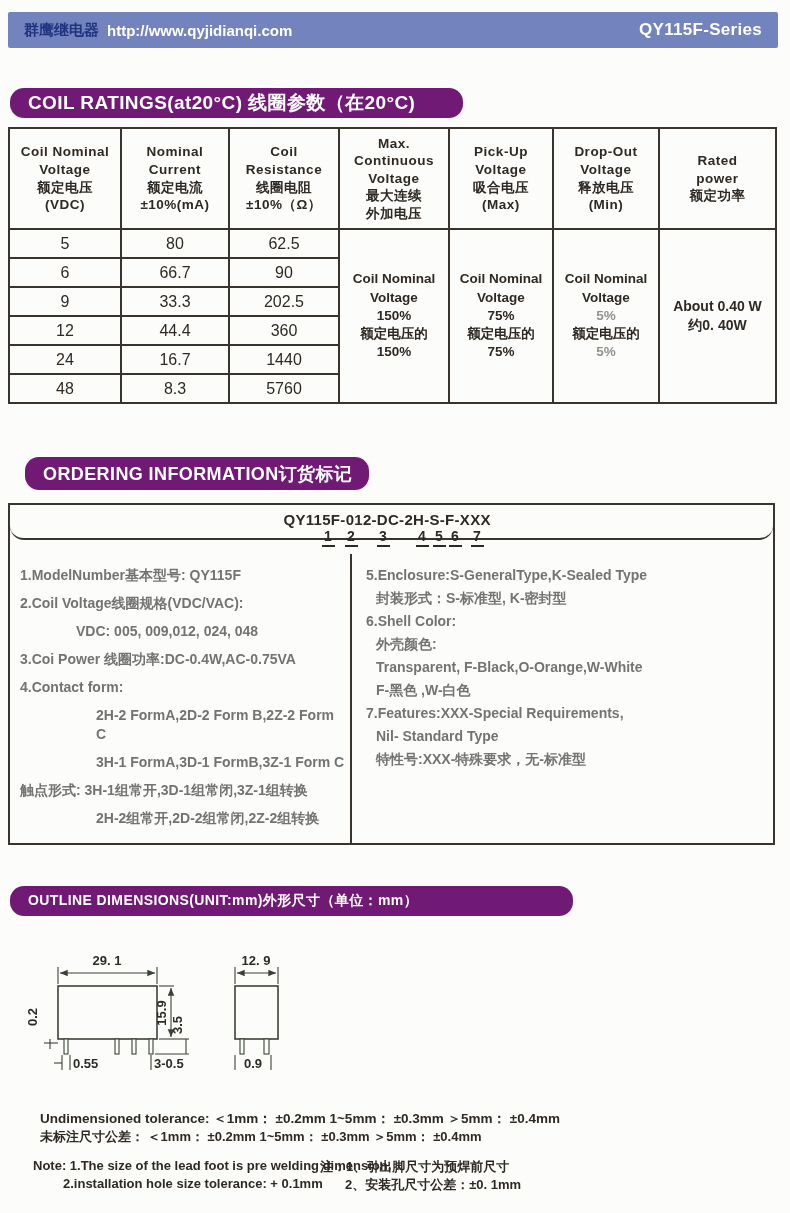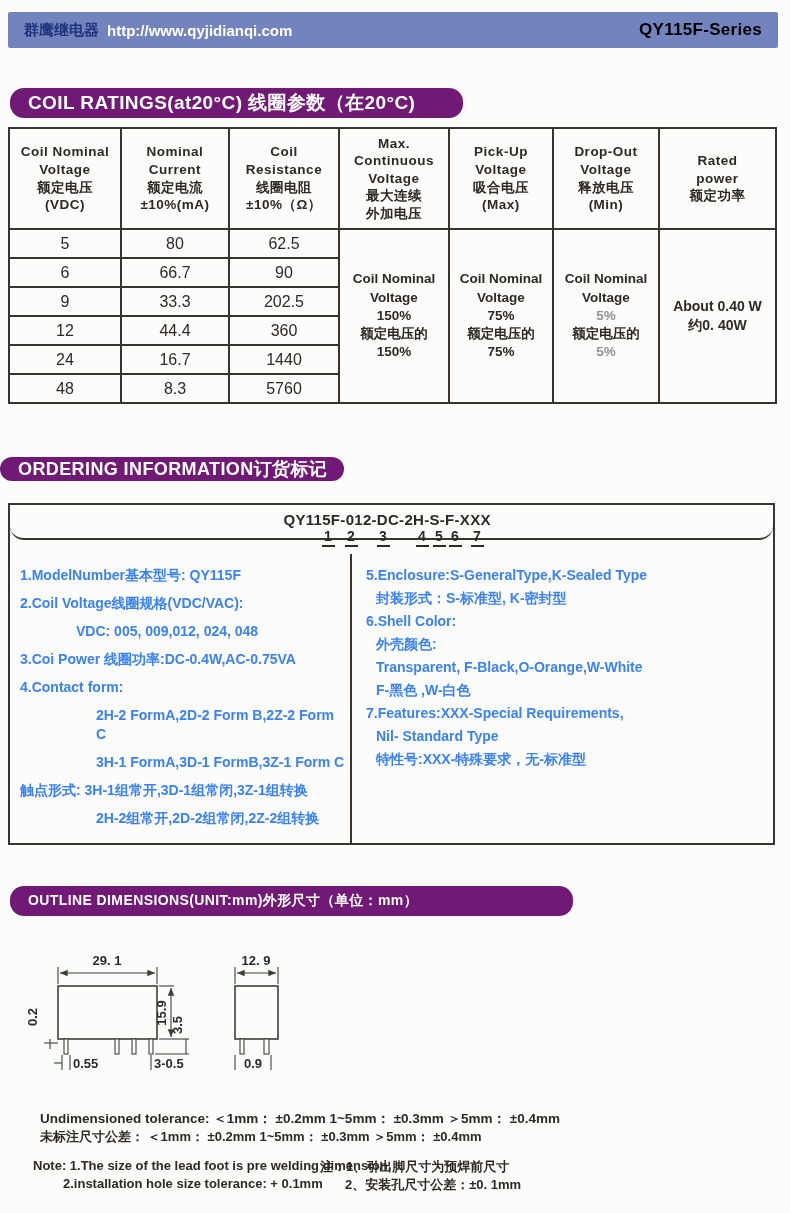--- a/index.html
+++ b/index.html
@@ -10,29 +10,29 @@
   }
   
   .topbar {
     position:absolute; left:8px; top:12px; width:770px; height:36px;
     background:#7283bd; border-radius:2px; display:flex; align-items:center;
     justify-content:space-between; padding:0 16px;
   }
   .topbar .left { display:flex; align-items:center; gap:8px; }
   .brand { color:#20337f; font-weight:bold; font-size:15px; }
   .url { color:#ffffff; font-weight:bold; font-size:15px; text-decoration:none; }
-  .series { color:#000000; font-weight:bold; font-size:17px; letter-spacing:0.3px; }
+  .series { color:#ffffff; font-weight:bold; font-size:17px; letter-spacing:0.3px; }
   
   .pill {
     position:absolute; background:#701a75; color:#fff; font-weight:bold;
     border-radius:14px; display:flex; align-items:center; padding-left:18px;
     letter-spacing:0.4px; white-space:nowrap;
   }
   .pill.coil    { left:10px; top:88px;  width:453px; height:30px; font-size:19px; }
-  .pill.order   { left:0; top:457px; width:344px; height:24px; font-size:18px; }
+  .pill.order   { left:25px; top:457px; width:344px; height:33px; font-size:18px; }
   .pill.outline { left:10px; top:886px; width:563px; height:30px; font-size:14px; }
   
   table.coil {
     position:absolute; left:8px; top:127px; width:767px;
     border-collapse:collapse; table-layout:fixed;
   }
   table.coil th, table.coil td {
     border:2px solid #39342d; text-align:center; vertical-align:middle;
     padding:0 2px;
   }
@@ -57,21 +57,21 @@
   .partwrap { width:216px; margin:6px auto 0 auto; position:relative; }
   .partnum { font-size:15px; font-weight:bold; letter-spacing:0.3px; white-space:nowrap; }
   .digits { position:relative; height:18px; }
   .digits span {
     position:absolute; top:0; width:13px; text-align:center;
     font-size:14px; font-weight:bold; border-bottom:2px solid #2e2923; padding-bottom:1px;
   }
   .d1{left:38px;} .d2{left:61px;} .d3{left:93px;} .d4{left:132px;}
   .d5{left:149px;} .d6{left:165px;} .d7{left:187px;}
   .ordercols { position:absolute; left:0; top:49px; width:100%; height:291px; display:flex; }
-  .ocol { font-size:14px; font-weight:bold; line-height:19px; color:#3b82f6; }
+  .ocol { font-size:14px; font-weight:bold; line-height:19px; color:#737373; }
   .ocol.left  { width:342px; border-right:2px solid #39342d; padding:12px 4px 0 10px; }
   .ocol.right { width:421px; padding:12px 4px 0 14px; }
   .ocol.left  div { margin-bottom:9px; }
   .ocol.right div { margin-bottom:4px; }
   .ind1 { padding-left:56px; }
   .ind2 { padding-left:76px; }
   .rind { padding-left:10px; }
   
   svg.outline { position:absolute; left:20px; top:943px; }
   svg.outline text { font-family:"Liberation Sans","DejaVu Sans",sans-serif; font-size:13px; font-weight:bold; fill:#2b2b27; }

